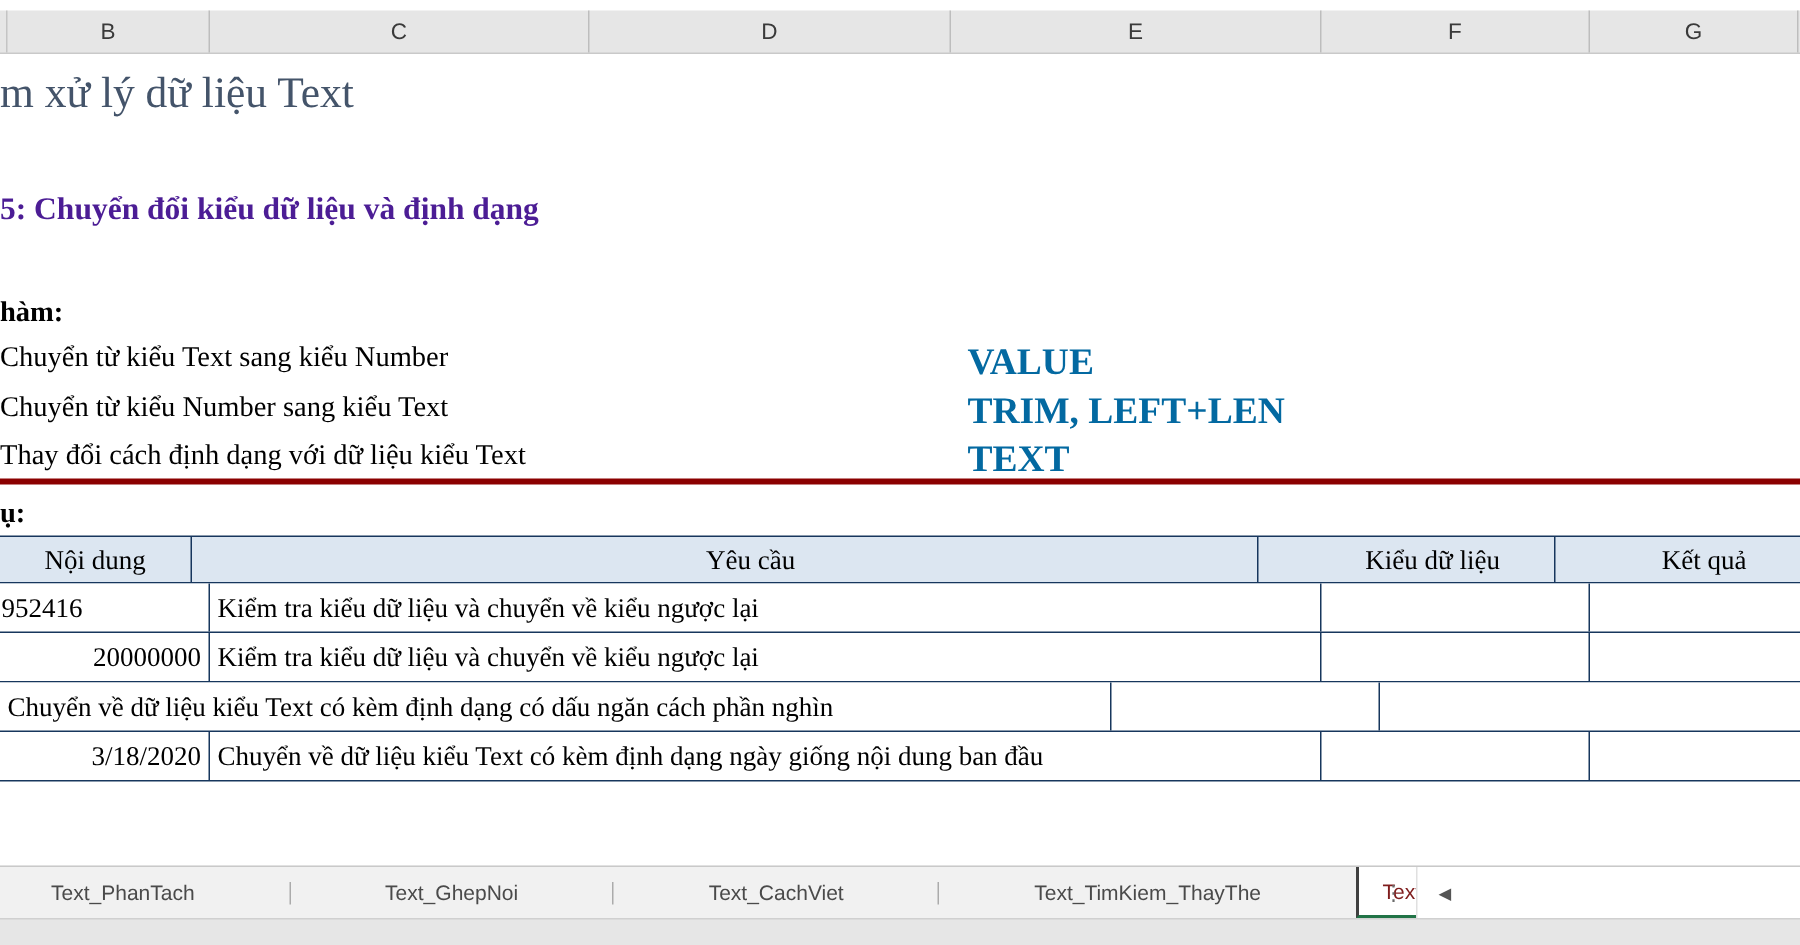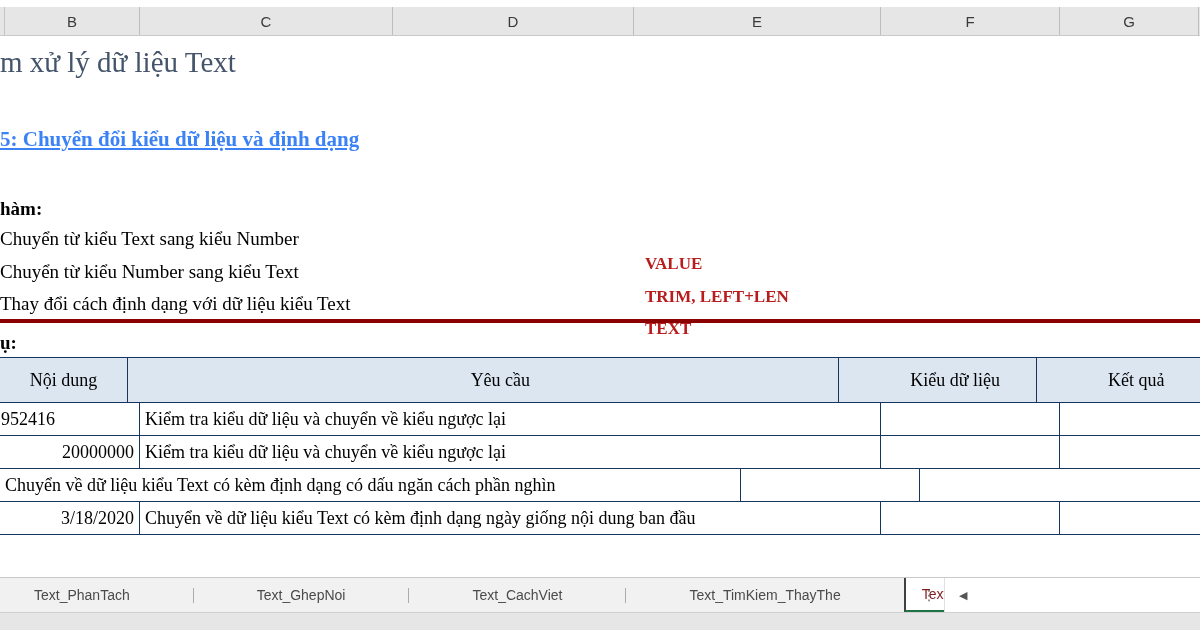--- a/index.html
+++ b/index.html
@@ -11,35 +11,35 @@
   .colstrip { position:absolute; left:0; top:7px; width:1200px; height:29px;
               background:#e6e6e6; border-bottom:1px solid #c9c9c9; display:flex; }
   .coledge { width:5px; border-right:1px solid #c4c4c4; }
   .colhead { display:flex; align-items:center; justify-content:center;
              border-right:1px solid #bdbdbd; color:#3a3a3a; font-size:15px; }
   .w-b{width:135px}.w-c{width:253px}.w-d{width:241px}.w-e{width:247px}.w-f{width:179px}.w-g{width:139px}
 
   
   .s { font-family:"Liberation Serif", "DejaVu Serif", serif; color:#000; position:absolute; white-space:nowrap; }
   .title { left:0; top:46px; font-size:29px; color:#44546A; }
-  .heading { left:0; top:127px; font-size:21px; font-weight:bold; color:#3b82f6; text-decoration:underline; }
+  .heading { left:0; top:127px; font-size:21px; font-weight:bold; color:#4c1d95; }
   .lbl { font-size:19px; font-weight:bold; }
   .lbl-ham { left:0; top:198px; }
   .lbl-vd { left:0; top:332px; }
   .frow { left:0; width:976px; height:30px; }
   .fdesc { position:absolute; left:0; top:0; font-size:19px; }
-  .fname { position:absolute; left:645px; top:0; font-size:17px; font-weight:bold; color:#b91c1c; font-family:"Liberation Serif", serif;margin-top:26px; }
+  .fname { position:absolute; left:645px; top:0; font-size:25px; font-weight:bold; color:#0369a1; font-family:"Liberation Serif", serif; }
   .reddiv { position:absolute; left:0; top:319px; width:1200px; height:4px; background:#8B0000; }
 
   
   .xtable { position:absolute; left:0; top:357px; width:1200px;
             font-family:"Liberation Serif", "DejaVu Serif", serif;
             border-top:1px solid #17365D; }
   .xrow { display:flex; border-bottom:1px solid #17365D; background:#fff; }
-  .xrow.xhead { height:45px; background:#DCE6F1;gap:35px; }
+  .xrow.xhead { height:31px; background:#DCE6F1;gap:35px; }
   .xrow.xbody { height:33px; }
   .xc { display:flex; align-items:center; font-size:18px; overflow:hidden; white-space:nowrap;padding-left:20px; }
   .c1 { width:140px; border-right:1px solid #17365D; }
   .c2 { width:741px; border-right:1px solid #17365D; padding-left:5px; }
   .c3 { width:179px; border-right:1px solid #17365D; }
   .c4 { width:140px; }
   .hc { justify-content:center; padding-left:0; }
   .numright { justify-content:flex-end; padding-right:5px; }
   .numleft { justify-content:flex-start; padding-left:1px; }
 

